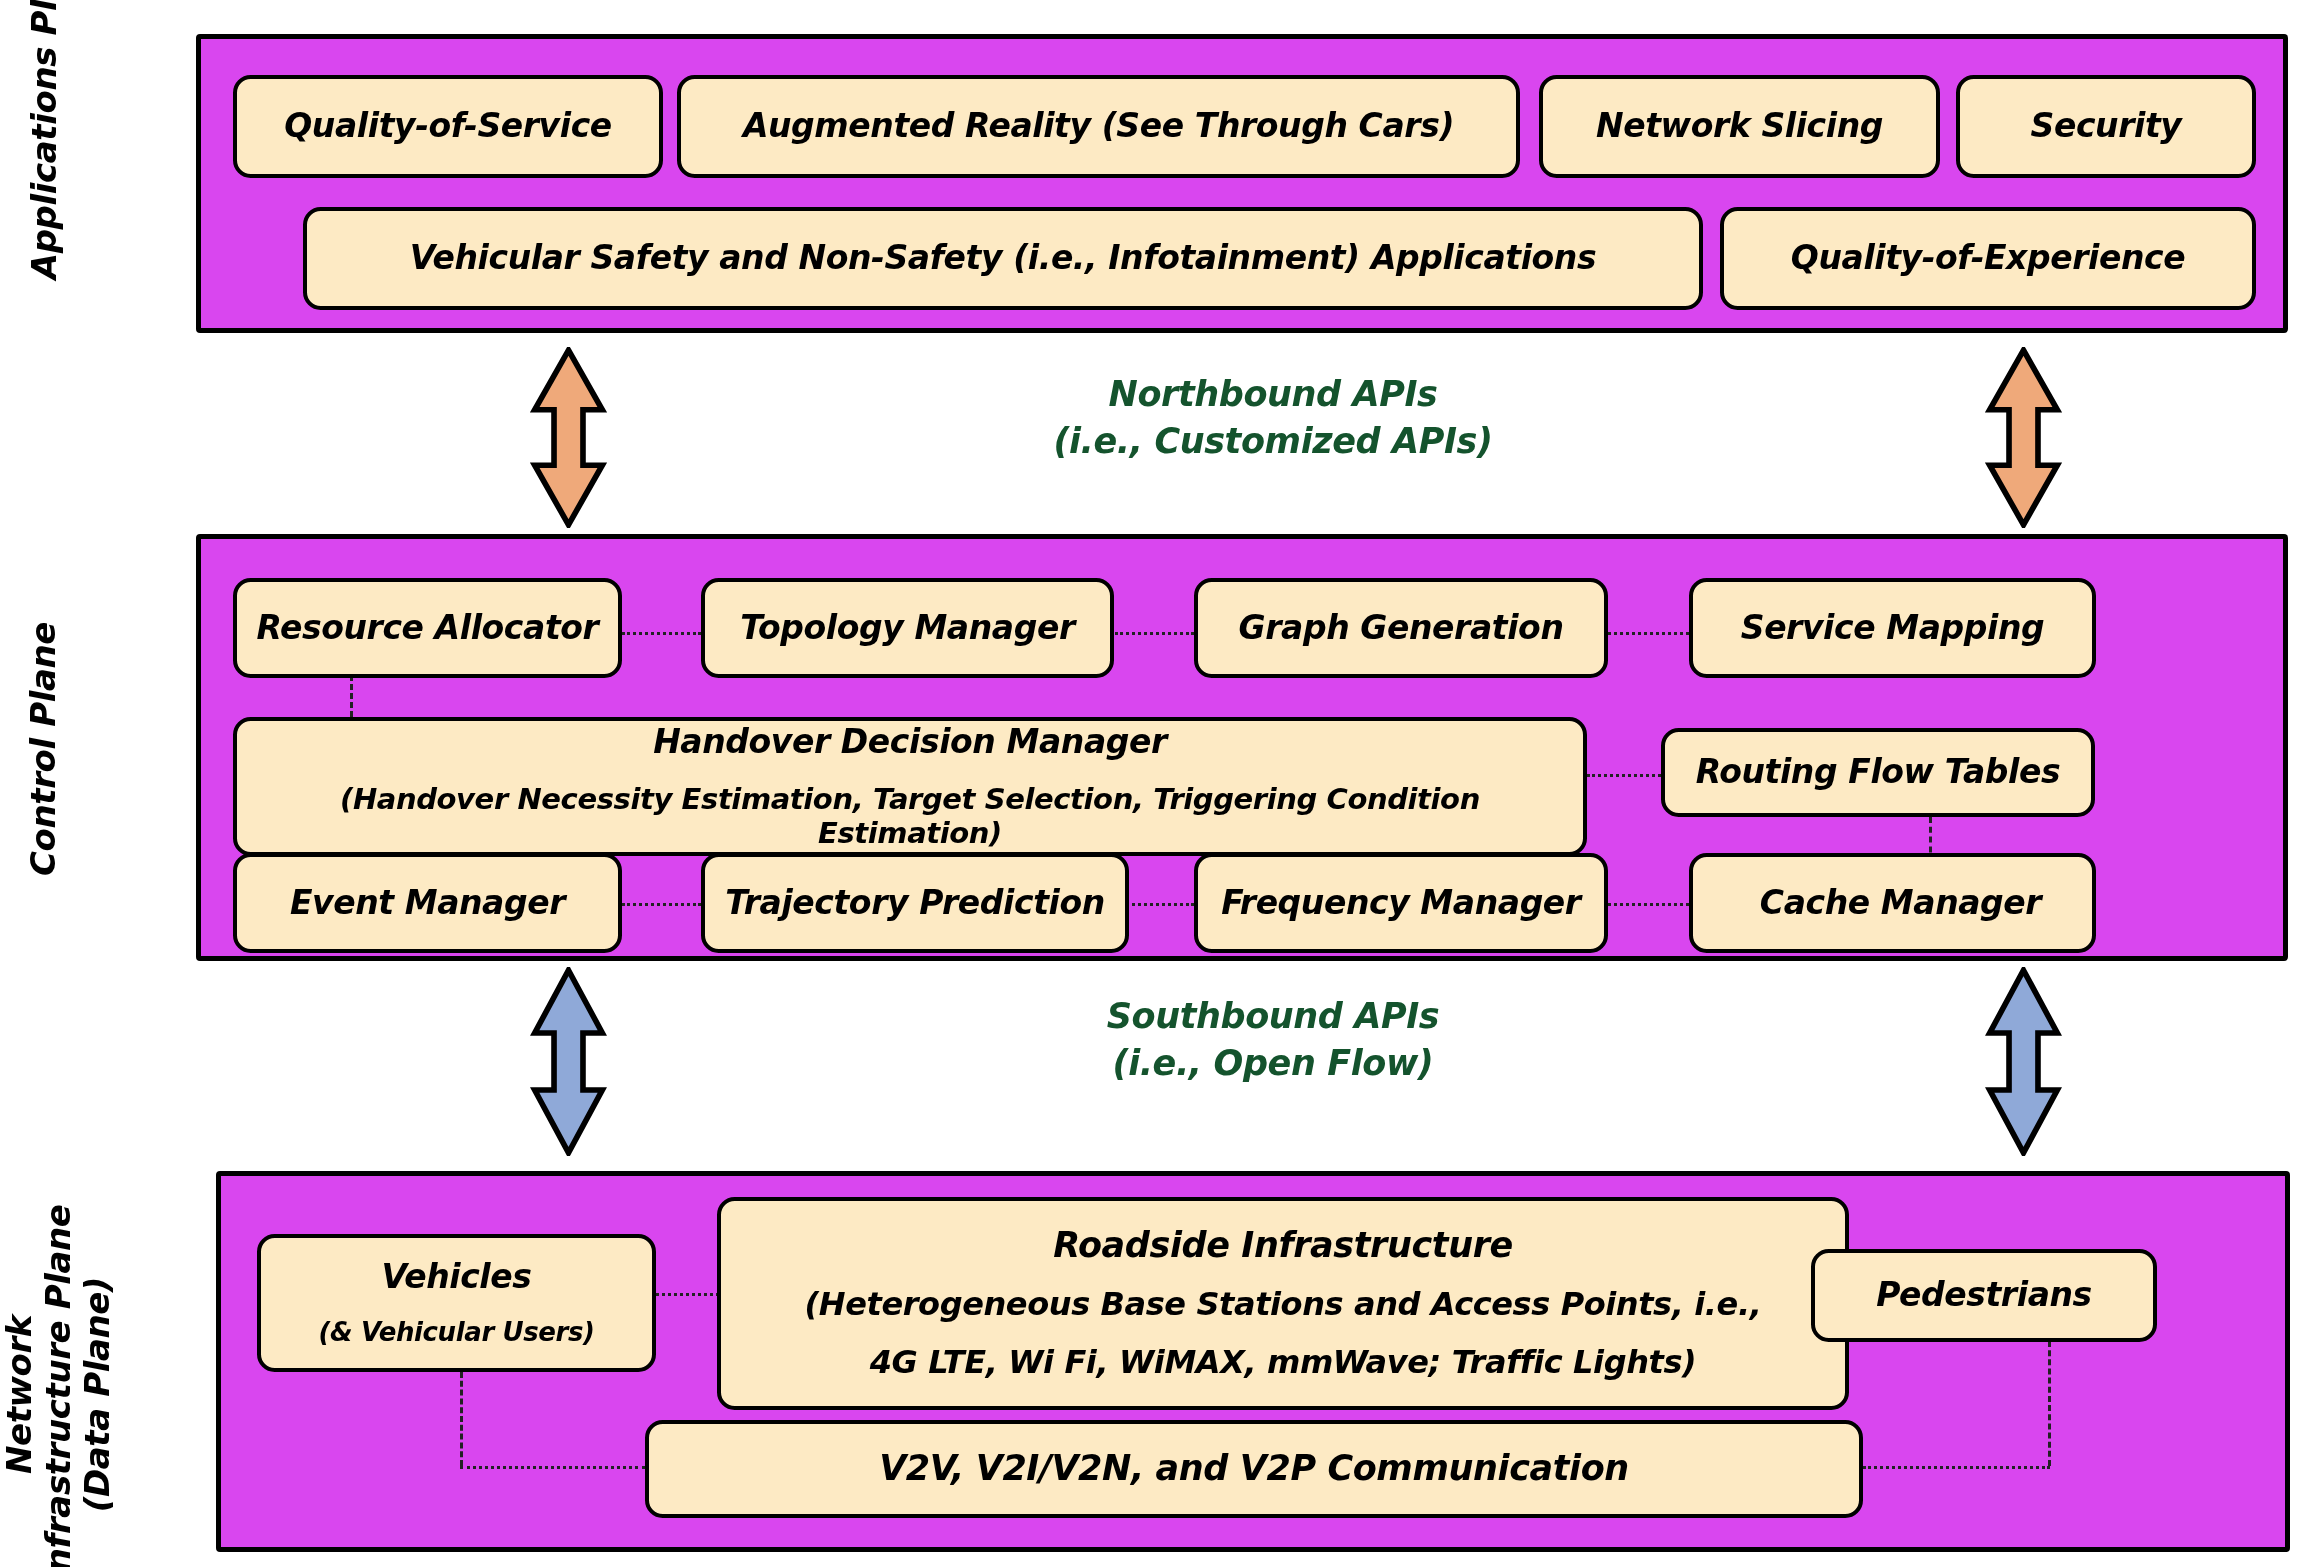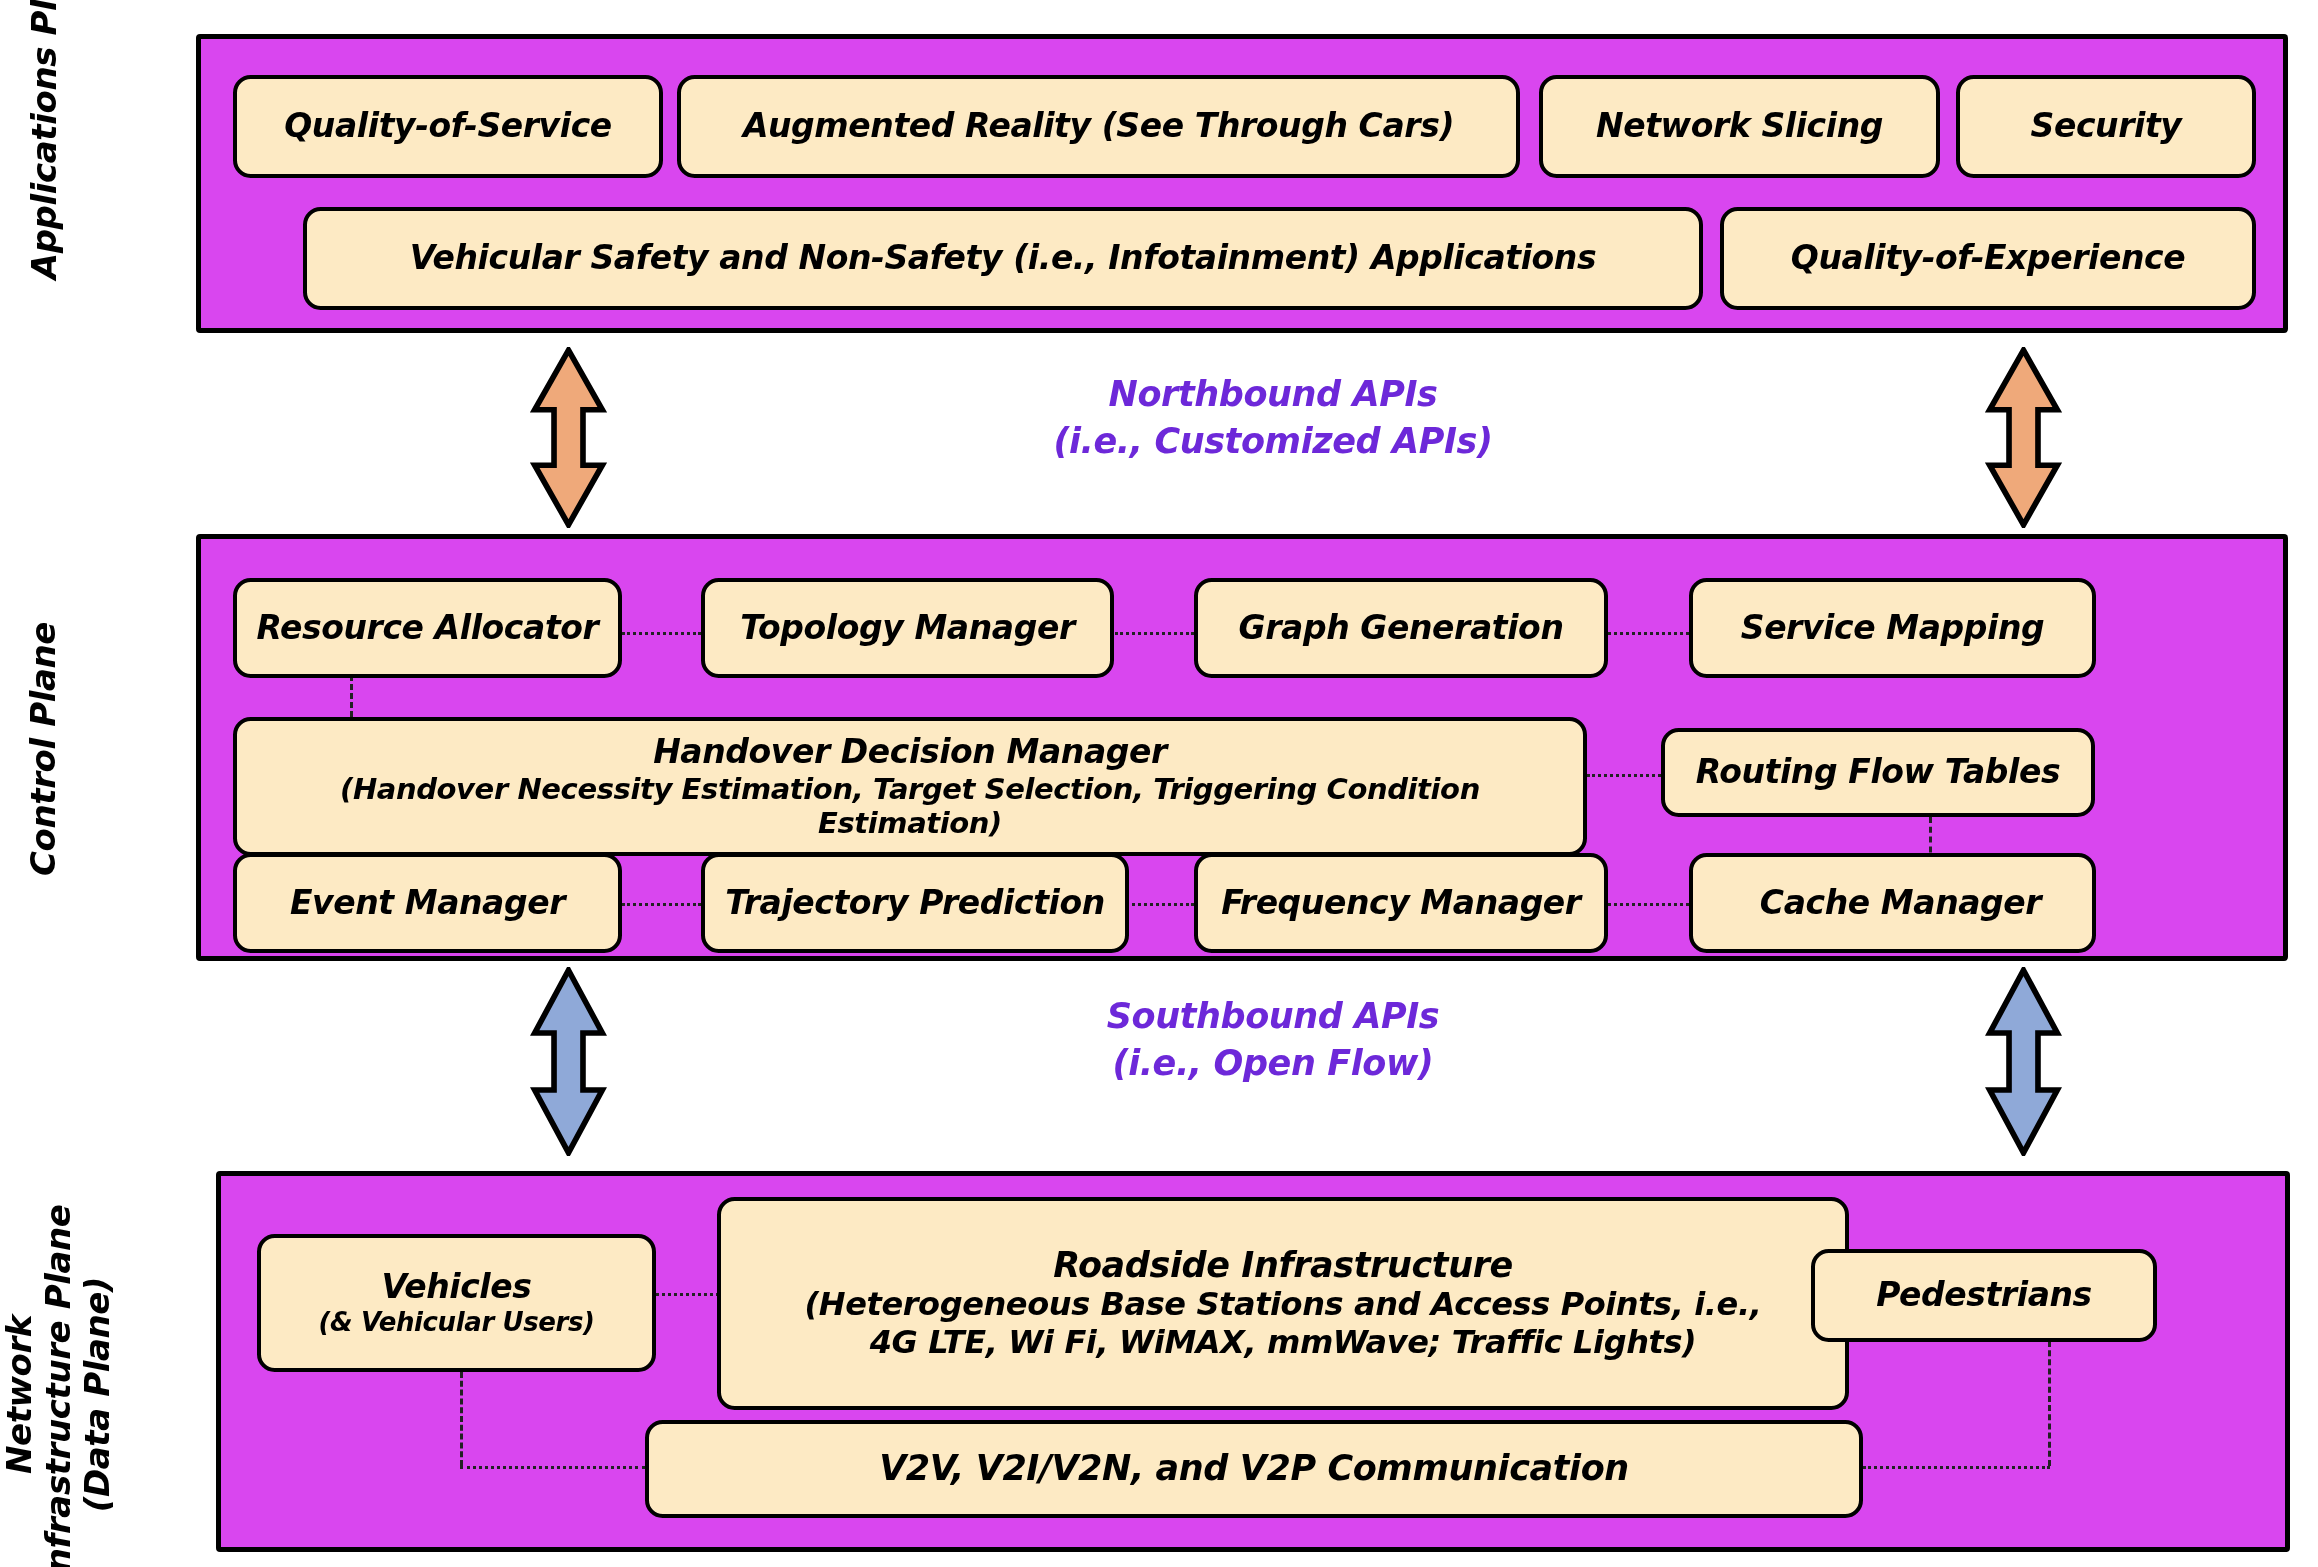--- a/index.html
+++ b/index.html
@@ -54,20 +54,21 @@
     text-align: center;
     font-style: italic;
     font-weight: 700;
     color: #000000;
     letter-spacing: -0.4px;
     line-height: 1.18;
     padding: 3.2px 8px;
   }
   .node .sub {
     font-weight: 700;
+    margin-top: 20px;
   }
 
   
   .conn-h {
     position: absolute;
     border-top: 3.2px dotted #222222;
     height: 0;
   }
   .conn-v {
     position: absolute;
@@ -79,21 +80,21 @@
   .dbl-arrow {
     position: absolute;
   }
 
   
   .api-caption {
     position: absolute;
     text-align: center;
     font-style: italic;
     font-weight: 700;
-    color: #6d28d9;
+    color: #14532d;
     line-height: 1.35;
     letter-spacing: -0.4px;
     white-space: nowrap;
   }
 </style>
 </head>
 <body>
 
 <div id="canvas">
 

